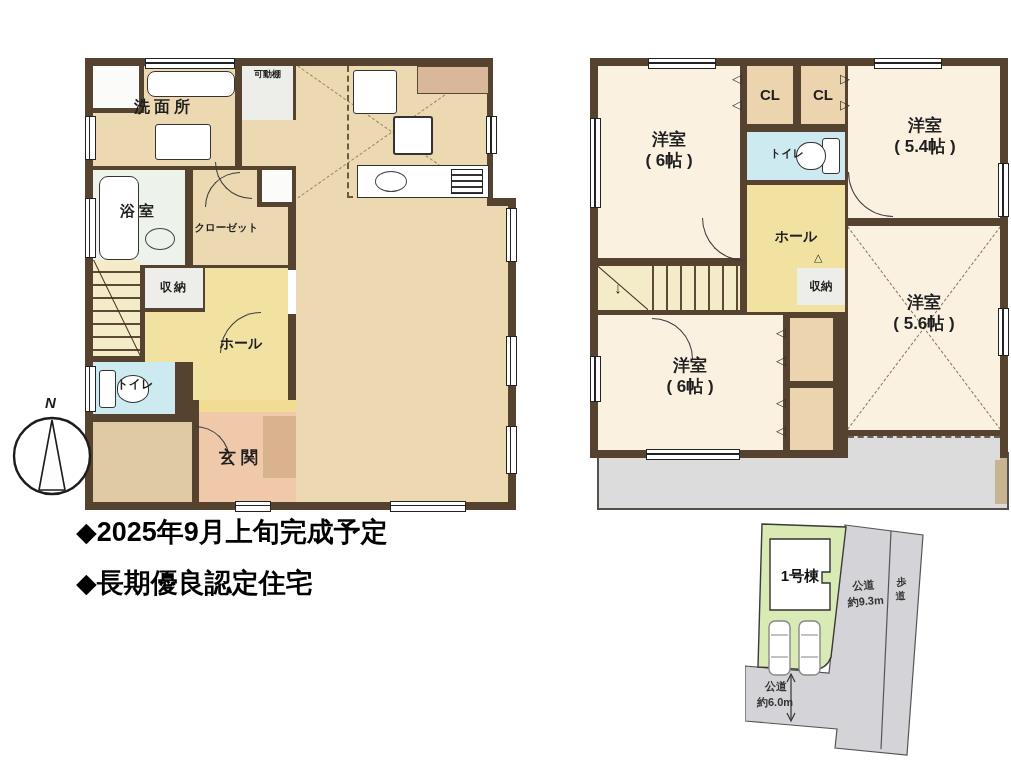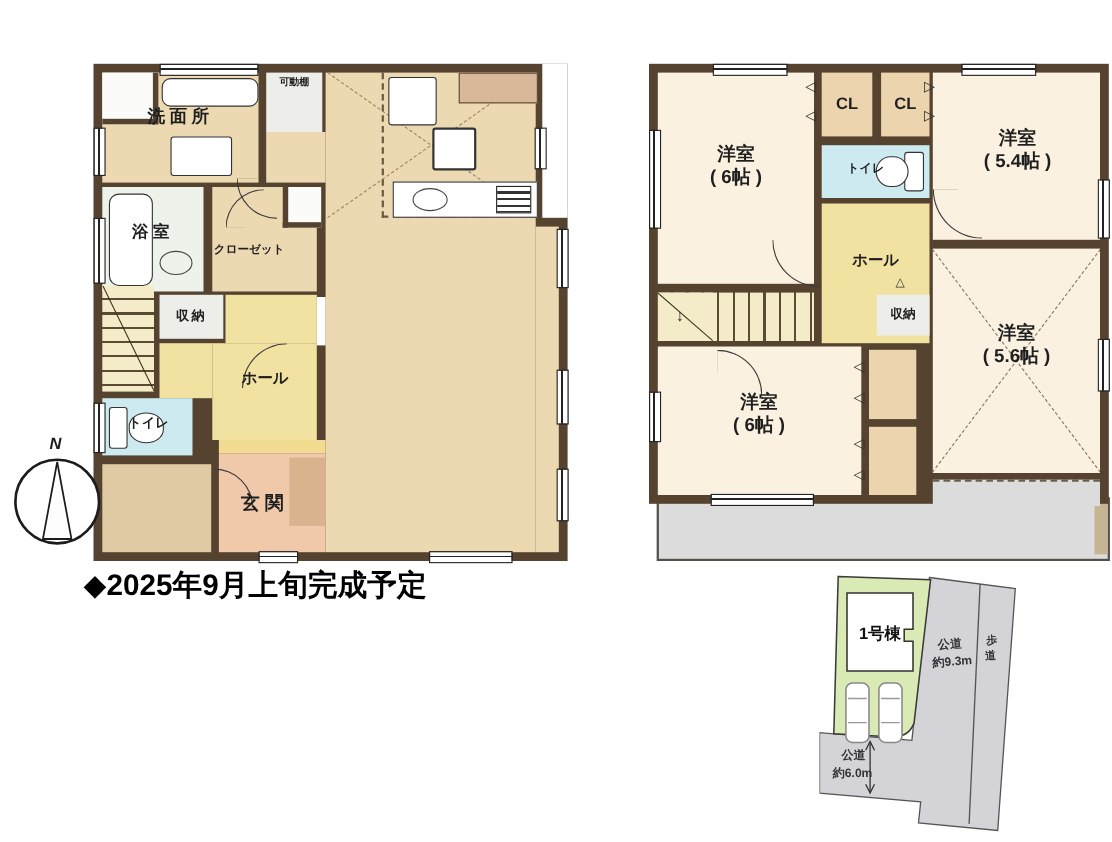--- a/index.html
+++ b/index.html
@@ -175,20 +175,21 @@
     <div class="lb" style="left:168px;top:168px;width:76px;height:22px;font-size:14px;">ホール</div>
     <div class="lb" style="left:207px;top:213px;width:48px;height:30px;font-size:11.5px;">収納</div>
     <div class="lb" style="left:276px;top:225px;width:116px;height:60px;font-size:17px;">洋室
 ( 5.6帖 )</div>
     <div class="lb" style="left:40px;top:288px;width:120px;height:60px;font-size:17px;">洋室
 ( 6帖 )</div>
   </div>
 
   <div class="r" style="left:76px;top:502px;width:640px;margin-top:12px;">
     <div class="note">◆2025年9月上旬完成予定</div>
+    <div class="note">◆長期優良認定住宅</div>
   </div>
 
   <svg class="r" style="left:745px;top:517px;" width="265" height="245" viewBox="0 0 265 245">
     <polygon points="100,8 178,18 162,238 90,231 92,212 0,204 0,149 84,156" fill="var(--siteroad)" stroke="#555" stroke-width="1.2"></polygon>
     <line x1="146" y1="14" x2="136" y2="232" stroke="#555" stroke-width="1.2"></line>
     <path d="M17,7 L101,10 L86,140 Q82,152 68,153 L13,150 Z" fill="var(--sitegreen)" stroke="#3a3a3a" stroke-width="1.4"></path>
     <path d="M25,22 L85,22 L85,55 L77,55 L77,66 L85,66 L85,93 L25,93 Z" fill="#ffffff" stroke="#333" stroke-width="1.4"></path>
     <text x="55" y="64" text-anchor="middle" font-size="15" font-weight="bold" fill="#111">1号棟</text>
 
     <g>

